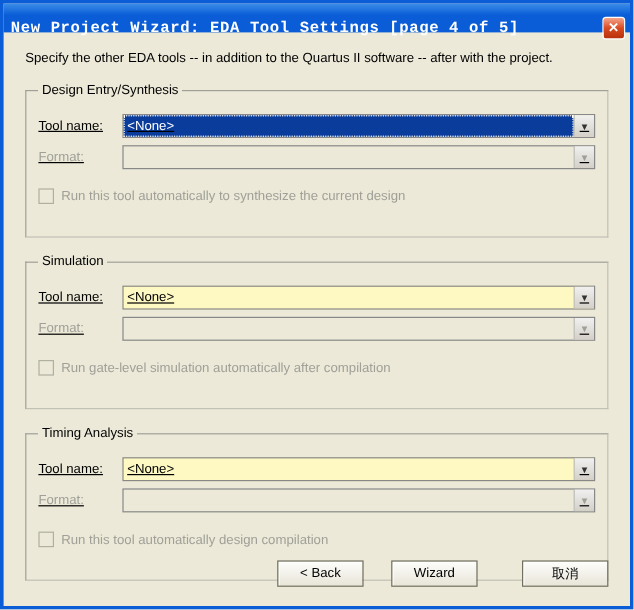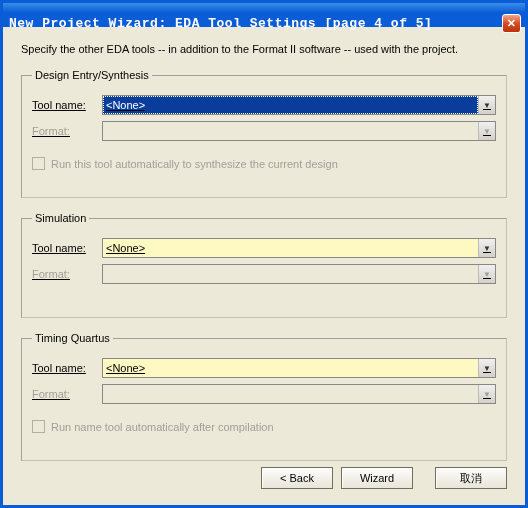--- a/index.html
+++ b/index.html
@@ -135,21 +135,21 @@
   }
   .cbtext {
     color: #a0a098;
     font-size: 11px;
   }
   .footer {
     position: absolute;
     bottom: 16px;
     right: 18px;
     display: flex;
-    gap: 8px;
+    gap: 23px;
   }
   .btn {
     min-width: 72px;
     height: 22px;
     border: 1px solid #707060;
     background: linear-gradient(to bottom, #fdfdfb, #e8e5d8);
     box-shadow: inset 1px 1px 0 #fff;
     display: flex;
     align-items: center;
     justify-content: center;
@@ -165,21 +165,21 @@
 </head>
 <body>
 
 <div class="window">
   <div class="titlebar">
     <span>New Project Wizard: EDA Tool Settings [page 4 of 5]</span>
     <div class="close-btn">✕</div>
   </div>
 
   <div class="client">
-    <div class="intro">Specify the other EDA tools -- in addition to the Format II software -- used with the project.</div>
+    <div class="intro">Specify the other EDA tools -- in addition to the Quartus II software -- after with the project.</div>
 
     <fieldset>
       <legend>Design Entry/Synthesis</legend>
       <div class="row">
         <div class="label">Tool name:</div>
         <div class="select highlight">
           <div class="select-inner">&lt;None&gt;</div>
           <div class="arrow">▼</div>
         </div>
       </div>
@@ -205,41 +205,45 @@
           <div class="arrow">▼</div>
         </div>
       </div>
       <div class="row">
         <div class="label disabled">Format:</div>
         <div class="select disabled">
           <div class="select-inner"></div>
           <div class="arrow disabled">▼</div>
         </div>
       </div>
+      <div class="cbrow">
+        <div class="checkbox"></div>
+        <div class="cbtext">Run gate-level simulation automatically after compilation</div>
+      </div>
     </fieldset>
 
     <fieldset>
-      <legend>Timing Quartus</legend>
+      <legend>Timing Analysis</legend>
       <div class="row">
         <div class="label">Tool name:</div>
         <div class="select">
           <div class="select-inner">&lt;None&gt;</div>
           <div class="arrow">▼</div>
         </div>
       </div>
       <div class="row">
         <div class="label disabled">Format:</div>
         <div class="select disabled">
           <div class="select-inner"></div>
           <div class="arrow disabled">▼</div>
         </div>
       </div>
       <div class="cbrow">
         <div class="checkbox"></div>
-        <div class="cbtext">Run name tool automatically after compilation</div>
+        <div class="cbtext">Run this tool automatically design compilation</div>
       </div>
     </fieldset>
   </div>
 
   <div class="footer">
     <div class="btn">&lt; Back</div>
     <div class="btn">Wizard</div>
     <div class="btn cancel">取消</div>
   </div>
 </div>

